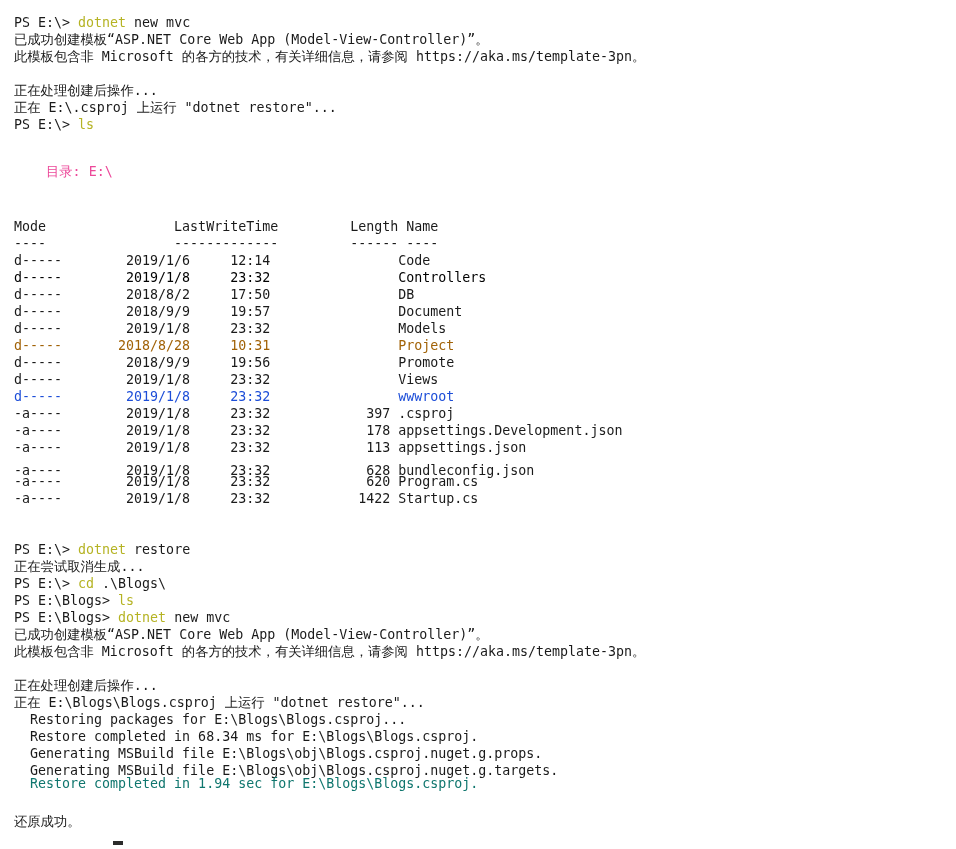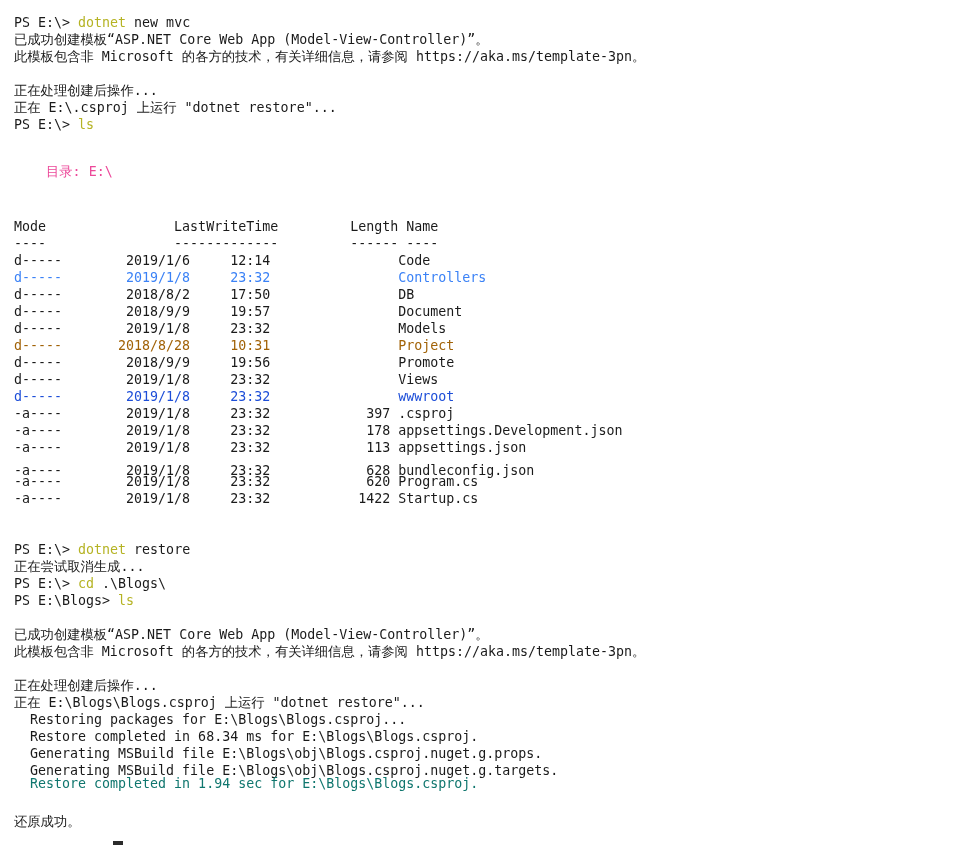--- a/index.html
+++ b/index.html
@@ -48,38 +48,39 @@
     <div class="line" style="top: 14px; color: rgb(26, 26, 26); font-size: 13.3px; line-height: 17px;"><span class="seg">PS E:\&gt; </span><span class="seg cmd" style="color: rgb(181, 179, 36);">dotnet</span><span class="seg"> new mvc</span></div>
     <div class="line" style="top: 31px; color: rgb(26, 26, 26); font-size: 13.3px; line-height: 17px;"><span class="seg">已成功创建模板“ASP.NET Core Web App (Model-View-Controller)”。</span></div>
     <div class="line" style="top: 48px; color: rgb(26, 26, 26); font-size: 13.3px; line-height: 17px;"><span class="seg">此模板包含非 Microsoft 的各方的技术，有关详细信息，请参阅 https://aka.ms/template-3pn。</span></div>
     <div class="line" style="top: 82px; color: rgb(26, 26, 26); font-size: 13.3px; line-height: 17px;"><span class="seg">正在处理创建后操作...</span></div>
     <div class="line" style="top: 99px; color: rgb(26, 26, 26); font-size: 13.3px; line-height: 17px;"><span class="seg">正在 E:\.csproj 上运行 "dotnet restore"...</span></div>
     <div class="line" style="top: 116px; color: rgb(26, 26, 26); font-size: 13.3px; line-height: 17px;"><span class="seg">PS E:\&gt; </span><span class="seg cmd" style="color: rgb(181, 179, 36);">ls</span></div>
     <div class="line" style="top: 163px; color: #ec4899; font-size: 13.3px; line-height: 17px;"><span class="seg">    目录: E:\</span></div>
     <div class="line" style="top: 218px; color: rgb(26, 26, 26); font-size: 13.3px; line-height: 17px;"><span class="seg">Mode                LastWriteTime         Length Name</span></div>
     <div class="line" style="top: 235px; color: rgb(26, 26, 26); font-size: 13.3px; line-height: 17px;"><span class="seg">----                -------------         ------ ----</span></div>
     <div class="line" style="top: 252px; color: rgb(26, 26, 26); font-size: 13.3px; line-height: 17px;"><span class="seg">d-----        2019/1/6     12:14                Code</span></div>
-    <div class="line" style="top: 269px; color: #3b82f6; font-size: 13.3px; line-height: 17px;"><span class="seg">d-----        2019/1/8     23:32                Controllers</span></div>
+    <div class="line" style="top: 269px; color: #000000; font-size: 13.3px; line-height: 17px;"><span class="seg">d-----        2019/1/8     23:32                Controllers</span></div>
     <div class="line" style="top: 286px; color: rgb(26, 26, 26); font-size: 13.3px; line-height: 17px;"><span class="seg">d-----        2018/8/2     17:50                DB</span></div>
     <div class="line" style="top: 303px; color: rgb(26, 26, 26); font-size: 13.3px; line-height: 17px;"><span class="seg">d-----        2018/9/9     19:57                Document</span></div>
     <div class="line" style="top: 320px; color: rgb(26, 26, 26); font-size: 13.3px; line-height: 17px;"><span class="seg">d-----        2019/1/8     23:32                Models</span></div>
     <div class="line" style="top: 337px; color: #a16207; font-size: 13.3px; line-height: 17px;"><span class="seg">d-----       2018/8/28     10:31                Project</span></div>
     <div class="line" style="top: 354px; color: rgb(26, 26, 26); font-size: 13.3px; line-height: 17px;"><span class="seg">d-----        2018/9/9     19:56                Promote</span></div>
     <div class="line" style="top: 371px; color: rgb(26, 26, 26); font-size: 13.3px; line-height: 17px;"><span class="seg">d-----        2019/1/8     23:32                Views</span></div>
     <div class="line" style="top: 388px; color: #1d4ed8; font-size: 13.3px; line-height: 17px;"><span class="seg">d-----        2019/1/8     23:32                wwwroot</span></div>
     <div class="line" style="top: 405px; color: rgb(26, 26, 26); font-size: 13.3px; line-height: 17px;"><span class="seg">-a----        2019/1/8     23:32            397 .csproj</span></div>
     <div class="line" style="top: 422px; color: rgb(26, 26, 26); font-size: 13.3px; line-height: 17px;"><span class="seg">-a----        2019/1/8     23:32            178 appsettings.Development.json</span></div>
     <div class="line" style="top: 439px; color: rgb(26, 26, 26); font-size: 13.3px; line-height: 17px;"><span class="seg">-a----        2019/1/8     23:32            113 appsettings.json</span></div>
     <div class="line" style="top: 440px; color: rgb(26, 26, 26); font-size: 13.3px; line-height: 17px; margin-top: 22px;"><span class="seg">-a----        2019/1/8     23:32            628 bundleconfig.json</span></div>
     <div class="line" style="top: 473px; color: rgb(26, 26, 26); font-size: 13.3px; line-height: 17px;"><span class="seg">-a----        2019/1/8     23:32            620 Program.cs</span></div>
     <div class="line" style="top: 490px; color: rgb(26, 26, 26); font-size: 13.3px; line-height: 17px;"><span class="seg">-a----        2019/1/8     23:32           1422 Startup.cs</span></div>
     <div class="line" style="top: 541px; color: rgb(26, 26, 26); font-size: 13.3px; line-height: 17px;"><span class="seg">PS E:\&gt; </span><span class="seg cmd" style="color: rgb(181, 179, 36);">dotnet</span><span class="seg"> restore</span></div>
     <div class="line" style="top: 558px; color: rgb(26, 26, 26); font-size: 13.3px; line-height: 17px;"><span class="seg">正在尝试取消生成...</span></div>
     <div class="line" style="top: 575px; color: rgb(26, 26, 26); font-size: 13.3px; line-height: 17px;"><span class="seg">PS E:\&gt; </span><span class="seg cmd" style="color: rgb(181, 179, 36);">cd</span><span class="seg"> .\Blogs\</span></div>
     <div class="line" style="top: 592px; color: rgb(26, 26, 26); font-size: 13.3px; line-height: 17px;"><span class="seg">PS E:\Blogs&gt; </span><span class="seg cmd" style="color: rgb(181, 179, 36);">ls</span></div>
+    <div class="line" style="top: 609px; color: rgb(26, 26, 26); font-size: 13.3px; line-height: 17px;"><span class="seg">PS E:\Blogs&gt; </span><span class="seg cmd" style="color: rgb(181, 179, 36);">dotnet</span><span class="seg"> new mvc</span></div>
     <div class="line" style="top: 626px; color: rgb(26, 26, 26); font-size: 13.3px; line-height: 17px;"><span class="seg">已成功创建模板“ASP.NET Core Web App (Model-View-Controller)”。</span></div>
     <div class="line" style="top: 643px; color: rgb(26, 26, 26); font-size: 13.3px; line-height: 17px;"><span class="seg">此模板包含非 Microsoft 的各方的技术，有关详细信息，请参阅 https://aka.ms/template-3pn。</span></div>
     <div class="line" style="top: 677px; color: rgb(26, 26, 26); font-size: 13.3px; line-height: 17px;"><span class="seg">正在处理创建后操作...</span></div>
     <div class="line" style="top: 694px; color: rgb(26, 26, 26); font-size: 13.3px; line-height: 17px;"><span class="seg">正在 E:\Blogs\Blogs.csproj 上运行 "dotnet restore"...</span></div>
     <div class="line" style="top: 711px; color: rgb(26, 26, 26); font-size: 13.3px; line-height: 17px;"><span class="seg">  Restoring packages for E:\Blogs\Blogs.csproj...</span></div>
     <div class="line" style="top: 728px; color: rgb(26, 26, 26); font-size: 13.3px; line-height: 17px;"><span class="seg">  Restore completed in 68.34 ms for E:\Blogs\Blogs.csproj.</span></div>
     <div class="line" style="top: 745px; color: rgb(26, 26, 26); font-size: 13.3px; line-height: 17px;"><span class="seg">  Generating MSBuild file E:\Blogs\obj\Blogs.csproj.nuget.g.props.</span></div>
     <div class="line" style="top: 762px; color: rgb(26, 26, 26); font-size: 13.3px; line-height: 17px;"><span class="seg">  Generating MSBuild file E:\Blogs\obj\Blogs.csproj.nuget.g.targets.</span></div>
     <div class="line" style="top: 775px; color: #0f766e; font-size: 13.3px; line-height: 17px;"><span class="seg">  Restore completed in 1.94 sec for E:\Blogs\Blogs.csproj.</span></div>
     <div class="line" style="top: 813px; color: rgb(26, 26, 26); font-size: 13.3px; line-height: 17px;"><span class="seg">还原成功。</span></div>

